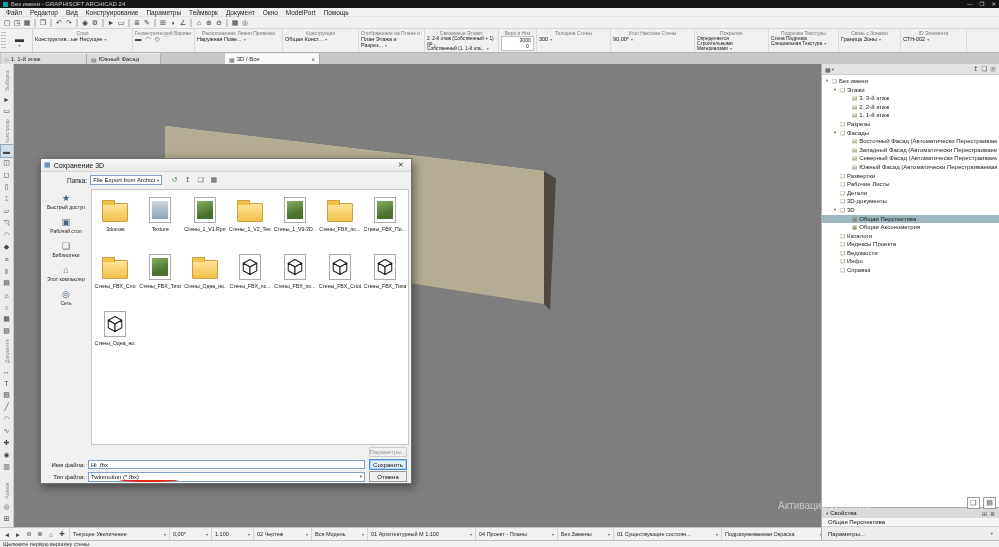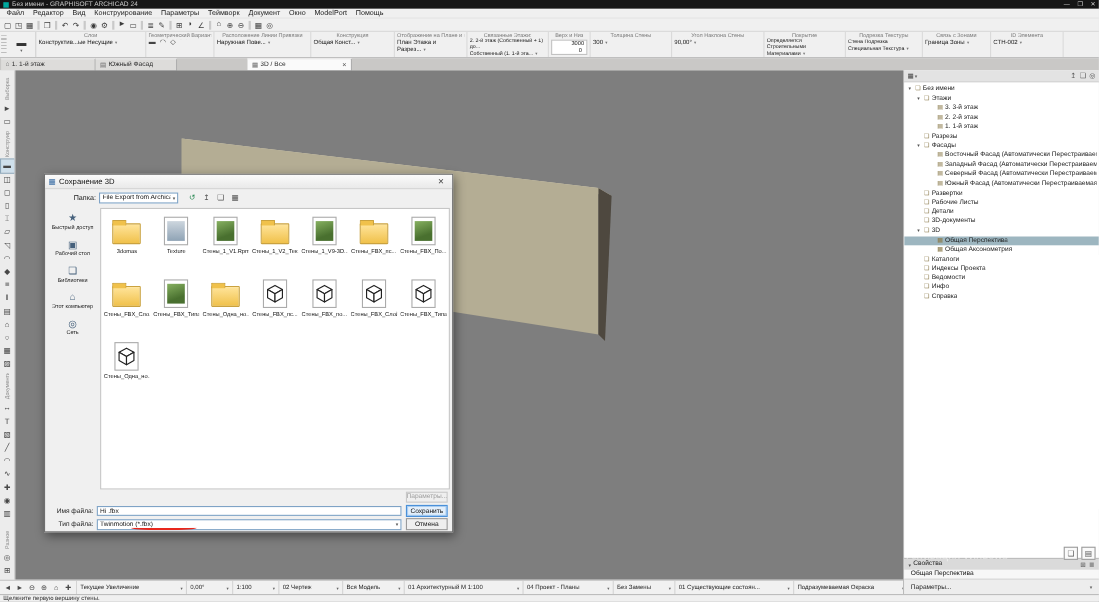--- a/index.html
+++ b/index.html
@@ -139,21 +139,21 @@
   .qb-ico{width:10px;height:10px;display:flex;align-items:center;justify-content:center;font-size:6.5px;color:#484848;}
   .qb-items{display:flex;align-items:stretch;flex:1;overflow:hidden;}
   .qb-item{flex:none;display:flex;align-items:center;gap:2px;border-left:1px solid #d4d4d4;padding:0 3px;overflow:hidden;}
   .qb-label{font-size:5.5px;color:#1e1e1e;white-space:nowrap;overflow:hidden;}
   .qb-caret{font-size:4px;color:#666;margin-left:auto;}
 
   
   .statusbar{position:absolute;left:0;bottom:0;width:100%;height:7px;background:#f0f0f0;border-top:1px solid #bdbdbd;display:flex;align-items:center;padding-left:3px;font-size:5.5px;color:#2a2a2a;z-index:10;}
 
   
-  .watermark{position:absolute;left:824px;top:500px;font-size:10px;color:rgba(255,255,255,.55);z-index:80;pointer-events:none;white-space:nowrap;}
+  .watermark{position:absolute;left:778px;top:500px;font-size:10px;color:rgba(255,255,255,.55);z-index:80;pointer-events:none;white-space:nowrap;}
 </style>
 </head>
 <body>
 
 <div id="root">
 
   <div class="titlebar">
     <span class="logo"></span>
     <span class="title-text">Без имени - GRAPHISOFT ARCHICAD 24</span>
     <span class="win-controls">

